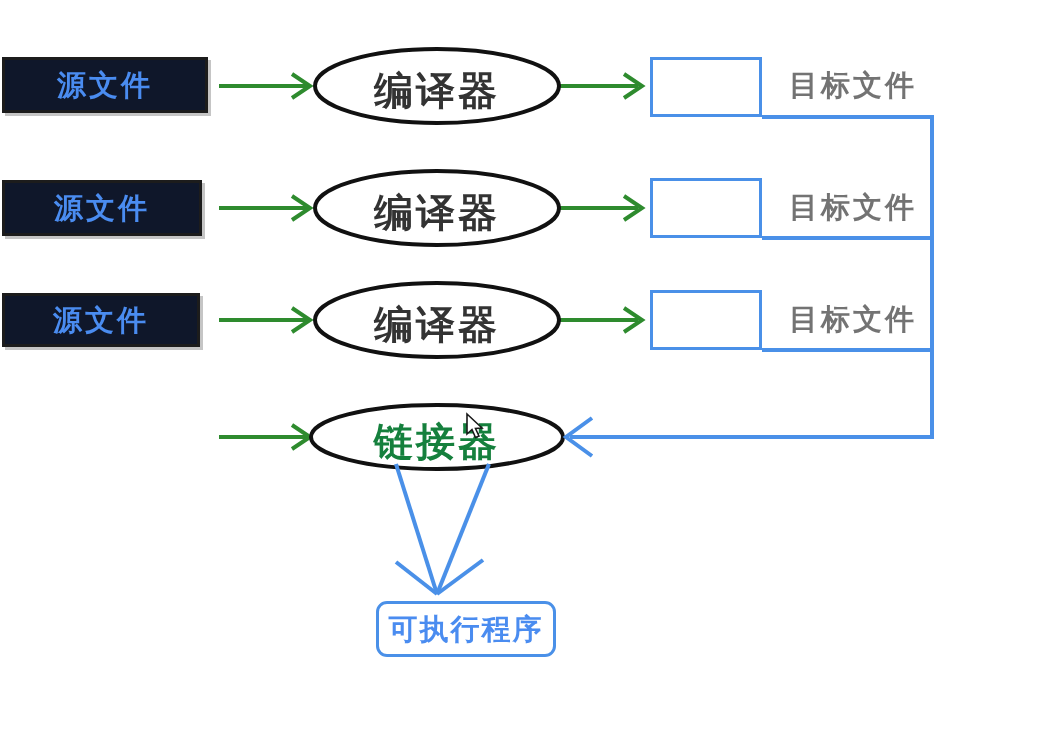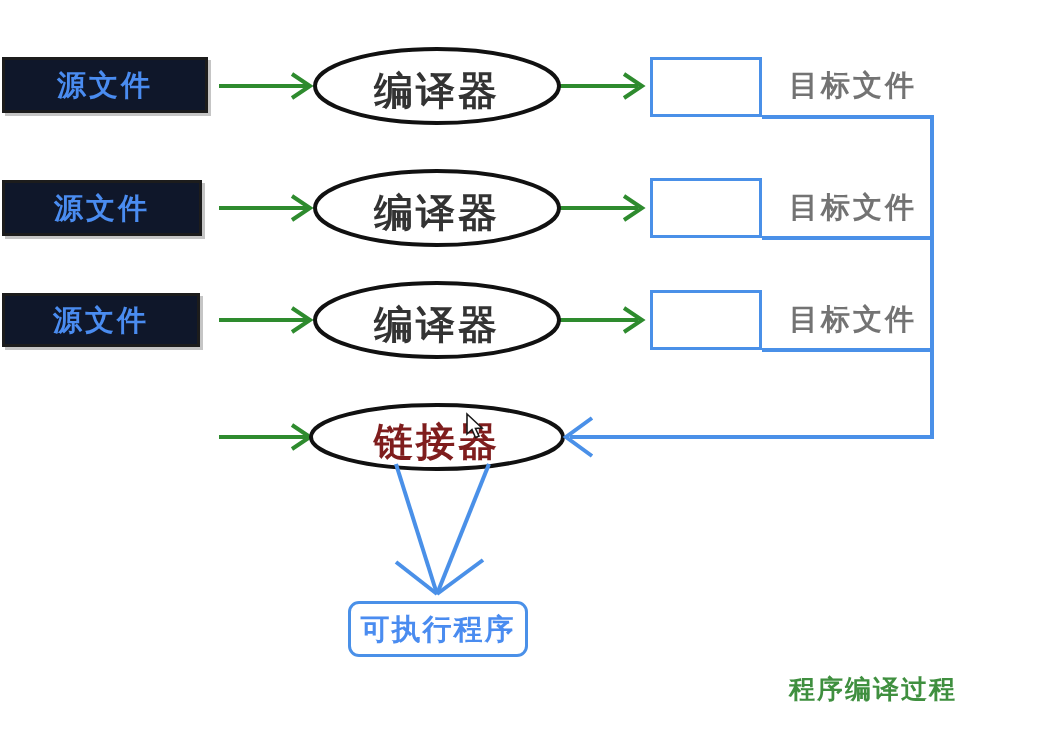--- a/index.html
+++ b/index.html
@@ -66,31 +66,32 @@
   .ellipse-label {
     position: absolute;
     font-size: 39px;
     font-weight: 700;
     letter-spacing: 3px;
     line-height: 1;
     white-space: nowrap;
     text-align: center;
   }
   .ellipse-label.dark { color: #333333; }
-  .ellipse-label.blue { color: #7f1d1d; }
+  .ellipse-label.blue { color: #15803d; }
   
   .exe-box {
     position: absolute;
     box-sizing: border-box;
     border: 3px solid #4a90e8;
     border-radius: 11px;
     background: #ffffff;
     display: flex;
     align-items: center;
     justify-content: center;
+    margin-left: 28px;
   }
   .exe-box .label {
     color: #4a8cf0;
     font-size: 29px;
     font-weight: 700;
     letter-spacing: 2px;
     line-height: 1;
     white-space: nowrap;
   }
   
@@ -194,19 +195,18 @@
   <div class="ellipse-label dark" style="left:315px; top:305px; width:244px;">编译器</div>
   <div class="obj-box" style="left:650px; top:290px; width:112px; height:60px;"></div>
   <div class="obj-label" style="left:789px; top:305px;">目标文件</div>
 
   <div class="ellipse-label blue" style="left:315px; top:422px; width:244px;">链接器</div>
 
   <div class="exe-box" style="left:348px; top:601px; width:180px; height:56px;">
     <span class="label">可执行程序</span>
   </div>
 
-  <div class="caption" style="left:789px; top:676px;">程序编译过程</div>
 
   <svg id="cursor" style="left:465px; top:412px;" width="22" height="30" viewBox="0 0 22 30" xmlns="http://www.w3.org/2000/svg">
     <path d="M2,2 L2,22 L7,17.5 L10.5,25.5 L14,24 L10.5,16.5 L17,16 Z" fill="#ffffff" stroke="#1a1a1a" stroke-width="1.6" stroke-linejoin="miter"></path>
   </svg>
 
 </div>
 
 </body></html>

